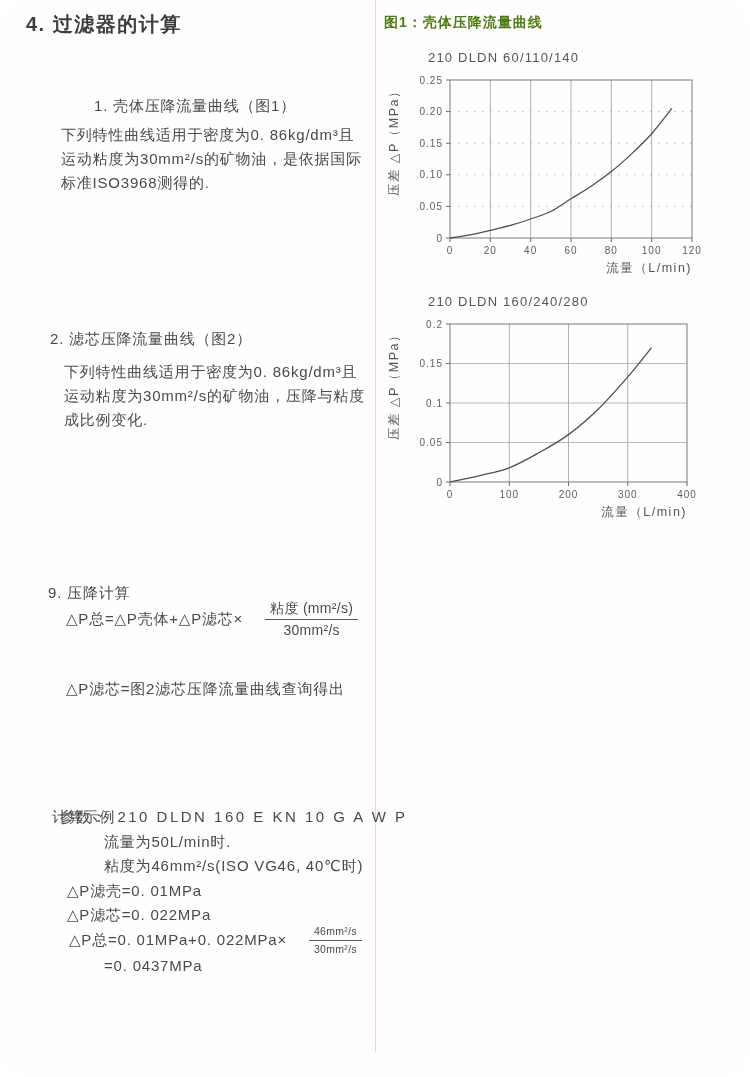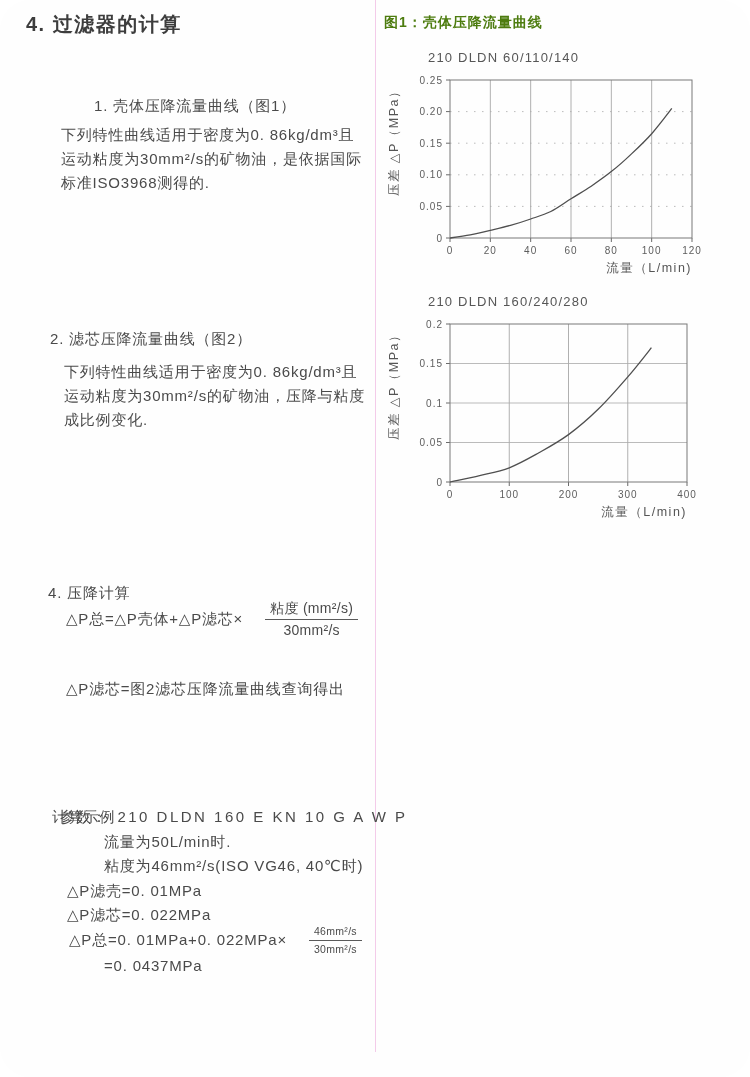--- a/index.html
+++ b/index.html
@@ -37,21 +37,21 @@
   <div class="t" style="left:46px;top:97px;margin-left:48px;">1. 壳体压降流量曲线（图1）</div>
   <div class="t" style="left:61px;top:126px;">下列特性曲线适用于密度为0. 86kg/dm³且</div>
   <div class="t" style="left:61px;top:150px;">运动粘度为30mm²/s的矿物油，是依据国际</div>
   <div class="t" style="left:61px;top:174px;">标准ISO3968测得的.</div>
 
   <div class="t" style="left:50px;top:330px;">2. 滤芯压降流量曲线（图2）</div>
   <div class="t" style="left:64px;top:363px;">下列特性曲线适用于密度为0. 86kg/dm³且</div>
   <div class="t" style="left:64px;top:387px;">运动粘度为30mm²/s的矿物油，压降与粘度</div>
   <div class="t" style="left:64px;top:411px;">成比例变化.</div>
 
-  <div class="t" style="left:48px;top:584px;">4. 压降计算</div>
+  <div class="t" style="left:48px;top:584px;">9. 压降计算</div>
 
   <div class="t formula-row" style="left:66px;top:600px;">
     <span>△P总=△P壳体+△P滤芯×</span>
     <span class="frac" style="font-size:14px;">
       <span class="num">粘度 (mm²/s)</span>
       <span class="den">30mm²/s</span>
     </span>
   </div>
 
   <div class="t" style="left:66px;top:680px;">△P滤芯=图2滤芯压降流量曲线查询得出</div>

